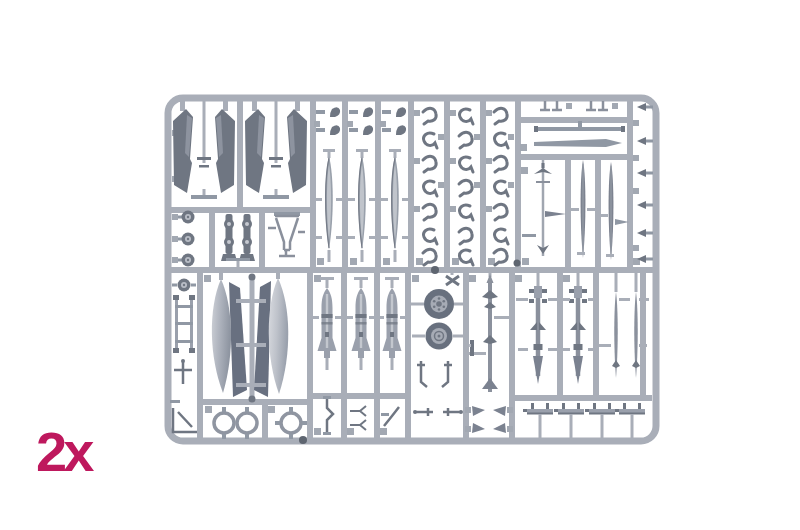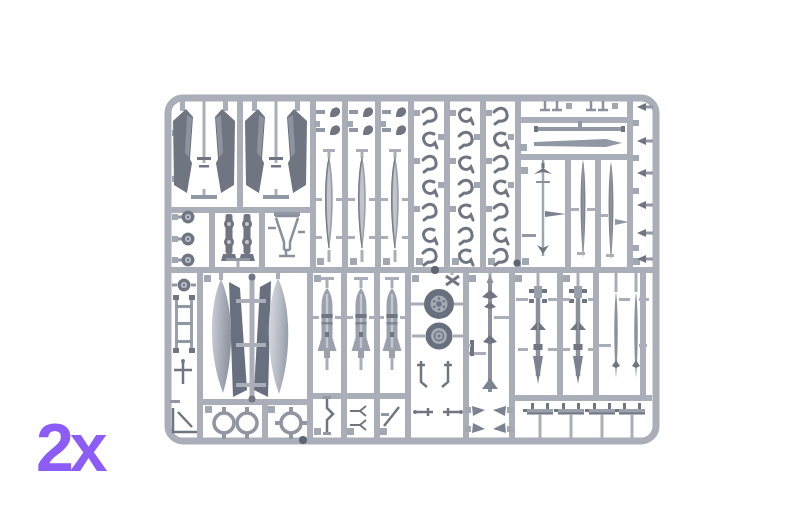--- a/index.html
+++ b/index.html
@@ -1,20 +1,20 @@
 <!DOCTYPE html>
 <html><head>
 <meta charset="utf-8">
 <style>
   html,body{margin:0;padding:0;background:#ffffff;}
   .stage{position:relative;width:800px;height:530px;background:#ffffff;overflow:hidden;
          font-family:"Liberation Sans",sans-serif;}
   .sprue-svg{position:absolute;left:0;top:0;}
-  .qty{position:absolute;left:36px;top:419px;color:#8b5cf6;
-       font-weight:bold;font-size:68px;line-height:0.85;letter-spacing:-4px;}
+  .qty{position:absolute;left:36px;top:428px;color:#be185d;
+       font-weight:bold;font-size:56px;line-height:0.85;letter-spacing:-4px;}
   
   .rn{stroke:#a9aeb8;fill:none;}
   .w7{stroke-width:7;} .w6{stroke-width:6;} .w5{stroke-width:5;}
   .fd{fill:#6f7682;} .fm{fill:#9098a4;} .fl{fill:#b9bdc6;} .frn{fill:#a9aeb8;} .ftab{fill:#a2a8b2;}
   .sd{stroke:#6f7682;fill:none;} .sm{stroke:#8a909c;fill:none;}
 </style>
 </head>
 <body>
 
 <div class="stage">

